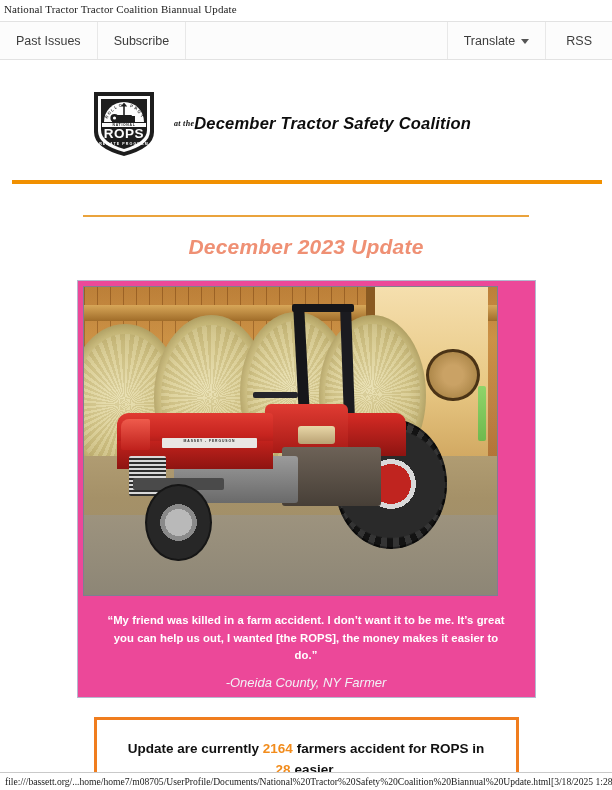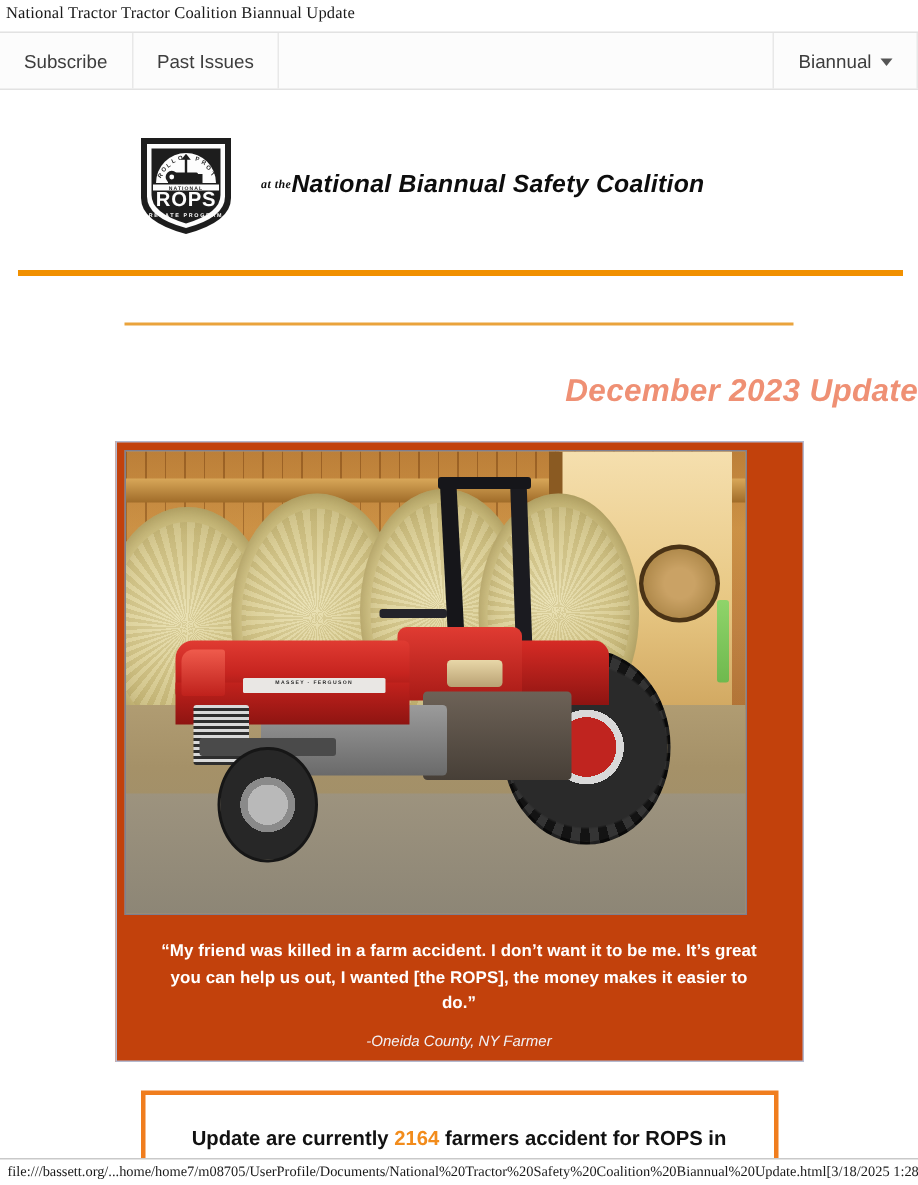--- a/index.html
+++ b/index.html
@@ -107,34 +107,34 @@
     margin: 22px 10px 0 12px;
   }
   .rule-thin {
     height: 2px;
     background: #eaa33c;
     margin: 31px 83px 0 83px;
   }
 
   
   .month-heading {
-    text-align: right;
+    text-align: center;
     font-weight: bold;
     font-style: italic;
     font-size: 21px;
     color: #ef9074;
-    margin-top: 32px;
+    margin-top: 18px;
     letter-spacing: 0.2px;
   }
 
   
   .card {
     width: 459px;
     margin: 21px auto 0 auto;
-    background: #c2410c;
+    background: #ec4899;
     border: 1px solid #b4b9cf;
     padding: 5px 5px 0 5px;
   }
   .photo {
     width: 415px;
     height: 310px;
     position: relative;
     overflow: hidden;
     background: #c79a5b;
     border: 1px solid #7d7f91;
@@ -290,21 +290,21 @@
     text-align: center;
   }
   .quote-text {
     font-size: 11.3px;
     font-weight: bold;
     line-height: 1.55;
     letter-spacing: .05px;
   }
   .quote-attr {
     margin-top: 10px;
-    font-size: 10px;
+    font-size: 13px;
     font-style: italic;
     color: #f2f2f6;
   }
 
   
   .stats-box {
     width: 425px;
     margin: 19px auto 0 auto;
     border: 3px solid #f07d1e;
     background:#ffffff;
@@ -334,29 +334,32 @@
     overflow: hidden;
   }
 </style>
 </head>
 <body>
 
 <div class="print-title">National Tractor Tractor Coalition Biannual Update</div>
 
 <div class="navbar">
   <div class="nav-item">
+    <span>Past Issues</span>
+  </div>
+  <div class="nav-item">
     <span>Subscribe</span>
-  </div>
-  <div class="nav-item">
-    <span>Past Issues</span>
   </div>
   <div class="nav-spacer"></div>
   <div class="nav-item translate">
-    <span>Biannual</span>
+    <span>Translate</span>
     <span class="caret"></span>
+  </div>
+  <div class="nav-item rss">
+    <span>RSS</span>
   </div>
 </div>
 
 <div class="logo-wrap">
   <div class="logo-badge">
     <svg width="72" height="72" viewBox="0 0 72 72" aria-hidden="true">
       <path d="M6 6 H66 V46 Q66 62 36 70 Q6 62 6 46 Z" fill="#1d1d1d"></path>
       <path d="M10 10 H62 V45 Q62 59 36 66 Q10 59 10 45 Z" fill="#fdfdfd"></path>
       <path d="M13 13 H59 V44 Q59 56 36 63 Q13 56 13 44 Z" fill="#1d1d1d"></path>
 
@@ -387,21 +390,21 @@
 
       <rect x="14" y="37" width="44" height="4" fill="#fdfdfd"></rect>
       <text x="36" y="40.4" text-anchor="middle" fill="#1d1d1d" font-family="Liberation Sans, sans-serif" font-size="3.4" font-weight="bold" letter-spacing="0.7">NATIONAL</text>
       <text x="36" y="51.5" text-anchor="middle" fill="#fdfdfd" font-family="Liberation Sans, sans-serif" font-size="13.5" font-weight="bold" letter-spacing="0.5">ROPS</text>
       <text x="36" y="58.5" text-anchor="middle" fill="#fdfdfd" font-family="Liberation Sans, sans-serif" font-size="3.6" font-weight="bold" letter-spacing="1.1">REBATE PROGRAM</text>
     </svg>
   </div>
 
   <div class="logo-text">
     <div class="logo-sub">
-      <span class="atthe">at the</span><span class="coal">National Biannual Safety Coalition</span>
+      <span class="atthe">at the</span><span class="coal">December Tractor Safety Coalition</span>
     </div>
   </div>
 </div>
 
 <div class="rule-thick"></div>
 <div class="rule-thin"></div>
 
 <div class="month-heading">December 2023 Update</div>
 
 <div class="card">

